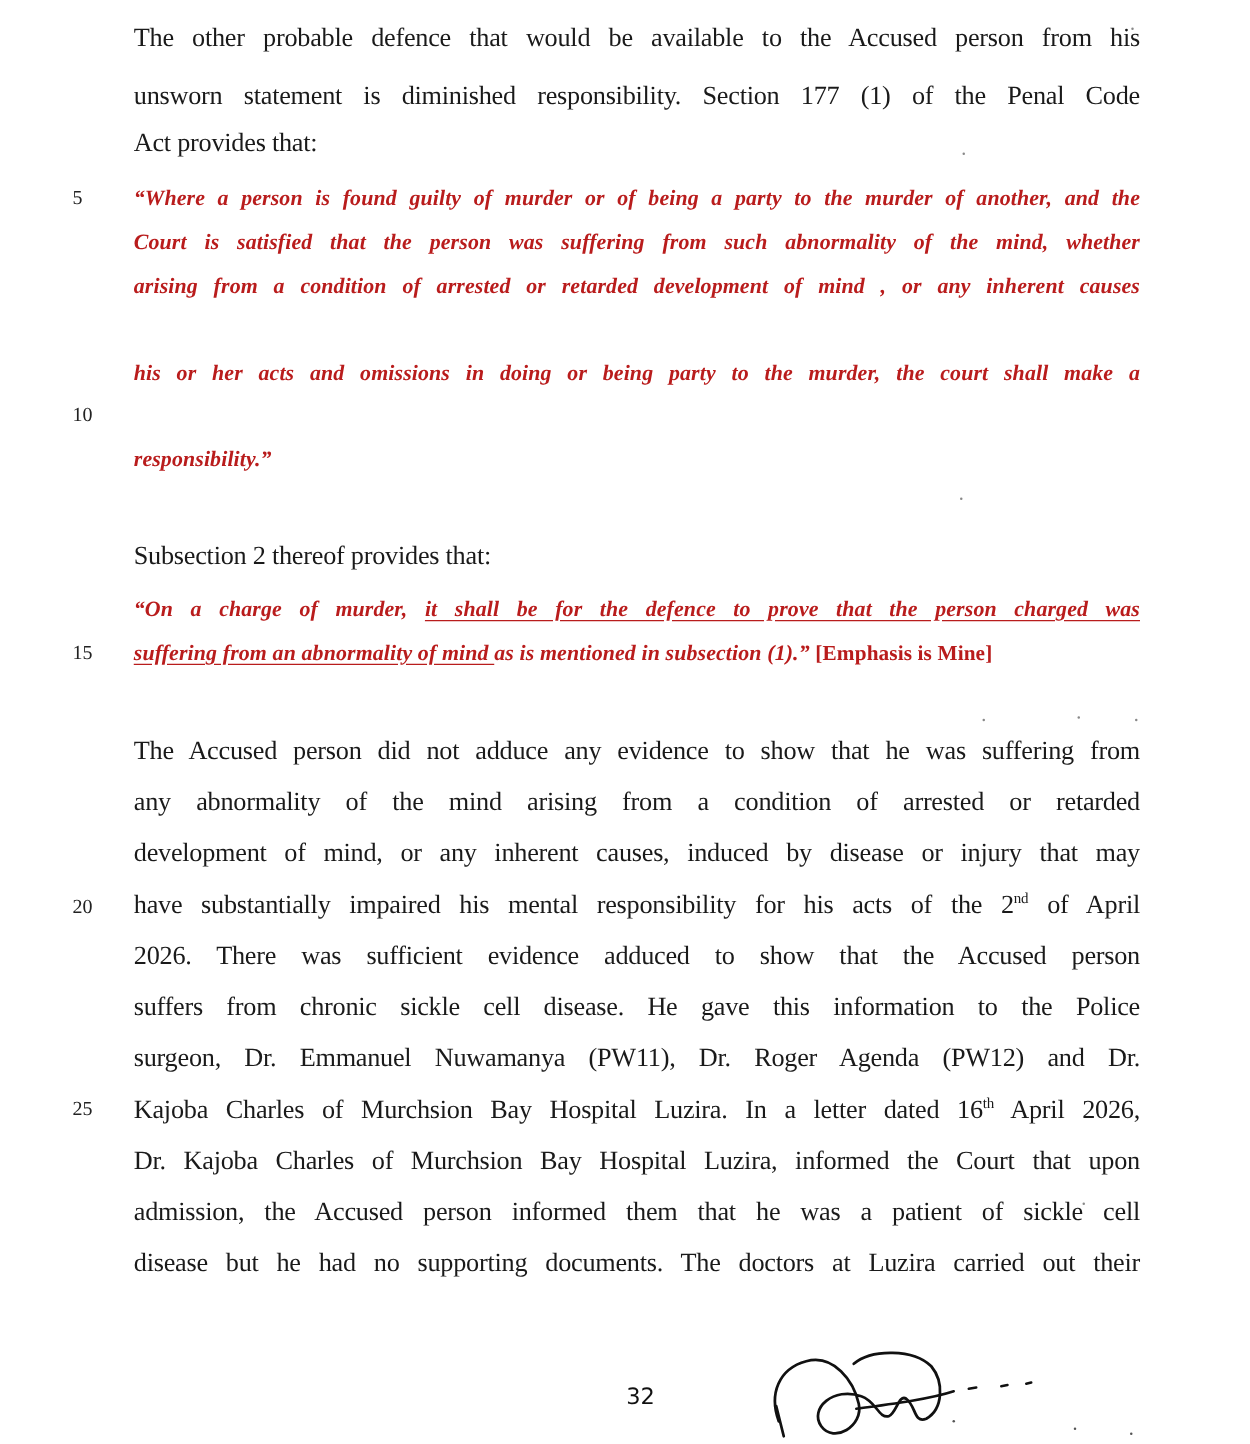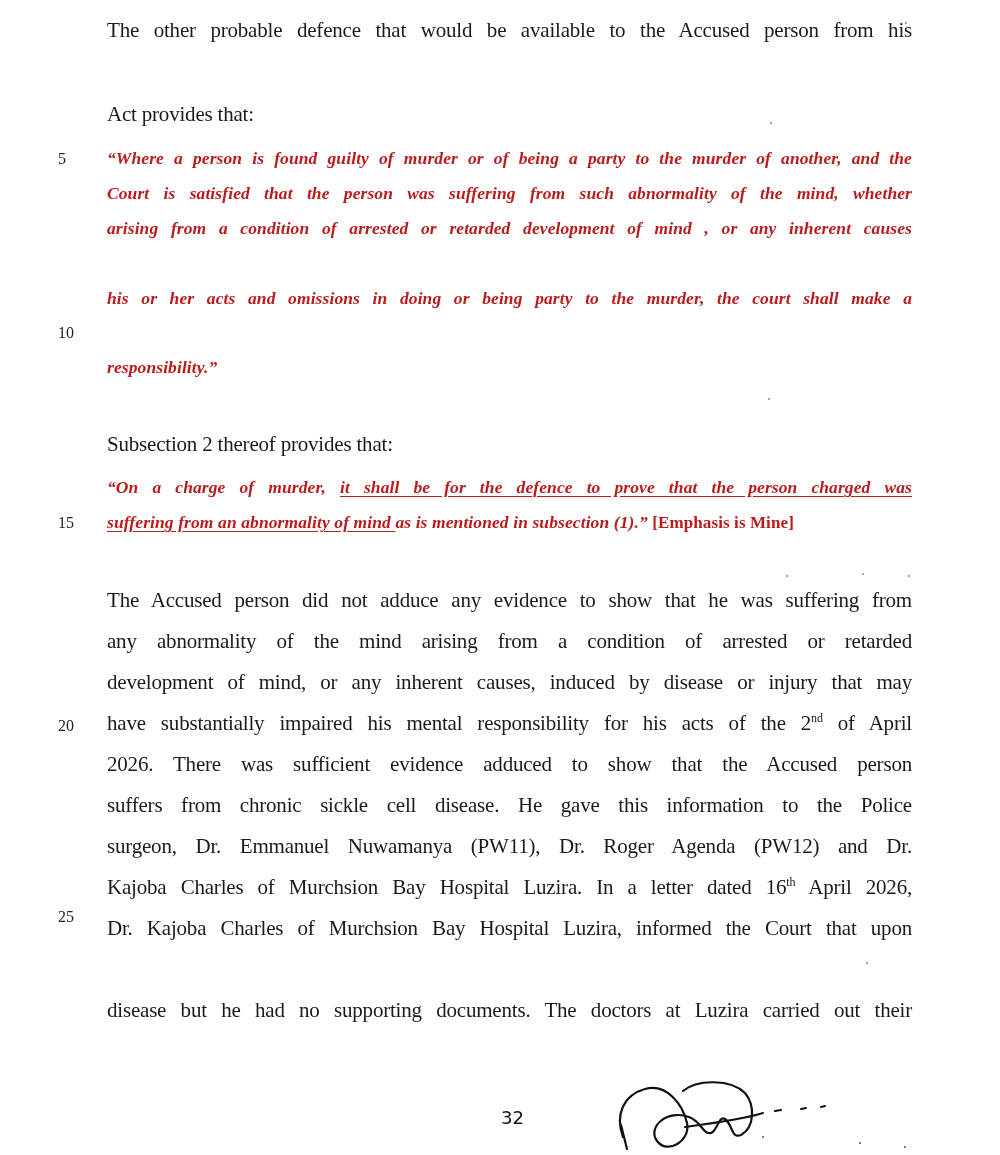--- a/index.html
+++ b/index.html
@@ -16,20 +16,21 @@
     .pagenum { position: absolute; left: 501px; top: 1107px; font-family: "DejaVu Sans", sans-serif; font-size: 18px; color: #111; }
     .signature { position: absolute; left: 605px; top: 1075px; width: 320px; height: 80px; }
     .speck { position: absolute; width: 2px; height: 2px; background: #888; border-radius: 1px; }
   </style>
 </head>
 <body>
 
 <div class="page">
 
   <div class="line roman just" style="top:18px;">The other probable defence that would be available to the Accused person from his</div>
+  <div class="line roman just" style="top:64px;">unsworn statement is diminished responsibility. Section 177 (1) of the Penal Code</div>
   <div class="line roman" style="top:102px;">Act provides that:</div>
 
   <span class="lnum" style="top:150px;">5</span>
   <div class="line ital just" style="top:148px;">“Where a person is found guilty of murder or of being a party to the murder of another, and the</div>
   <div class="line ital just" style="top:183px;">Court is satisfied that the person was suffering from such abnormality of the mind, whether</div>
   <div class="line ital just" style="top:218px;">arising from a condition of arrested or retarded development of mind , or any inherent causes</div>
   <div class="line ital just" style="top:288px;">his or her acts and omissions in doing or being party to the murder, the court shall make a</div>
   <span class="lnum" style="top:324px;">10</span>
   <div class="line ital" style="top:357px;">responsibility.”</div>
 
@@ -49,22 +50,23 @@
   <span class="lnum" style="top:717px;">20</span>
   <div class="line roman just" style="top:711px;">
     <span>have substantially impaired his mental responsibility for his acts of the 2</span><sup>nd</sup><span> of April</span>
   </div>
   <div class="line roman just" style="top:752px;">2026. There was sufficient evidence adduced to show that the Accused person</div>
   <div class="line roman just" style="top:793px;">suffers from chronic sickle cell  disease. He gave this information to the Police</div>
   <div class="line roman just" style="top:834px;">surgeon, Dr. Emmanuel Nuwamanya (PW11), Dr. Roger Agenda (PW12) and Dr.</div>
   <div class="line roman just" style="top:875px;">
     <span>Kajoba Charles of Murchsion Bay Hospital Luzira. In a letter dated 16</span><sup>th</sup><span> April 2026,</span>
   </div>
-  <span class="lnum" style="top:908px;">25</span>
+  <span class="lnum" style="top:879px;">25</span>
   <div class="line roman just" style="top:916px;">Dr. Kajoba Charles of Murchsion Bay Hospital Luzira, informed the Court that upon</div>
+  <div class="line roman just" style="top:957px;">admission, the Accused person informed them that he was a patient of sickle cell</div>
   <div class="line roman just" style="top:998px;">disease but he had no supporting documents. The doctors at Luzira carried out their</div>
 
   <span class="pagenum">32</span>
 
   <svg class="signature" viewBox="0 0 320 80">
     <path d="M18 62 C10 40, 18 20, 40 14 C62 8, 78 30, 82 48 C86 66, 62 80, 52 66 C42 52, 62 34, 84 42 C96 46, 98 60, 106 58 C112 56, 114 40, 120 44 C128 50, 126 64, 136 60 C150 52, 150 30, 140 18 C126 4, 92 4, 78 16" fill="none" stroke="#111" stroke-width="2.2" stroke-linecap="round"></path>
     <path d="M16 50 L22 74" fill="none" stroke="#111" stroke-width="2.2" stroke-linecap="round"></path>
     <path d="M80 52 C110 48, 140 44, 158 38" fill="none" stroke="#111" stroke-width="2" stroke-linecap="round"></path>
     <path d="M170 36 L176 35" stroke="#111" stroke-width="2" stroke-linecap="round"></path>
     <path d="M196 34 L201 33" stroke="#111" stroke-width="2" stroke-linecap="round"></path>

